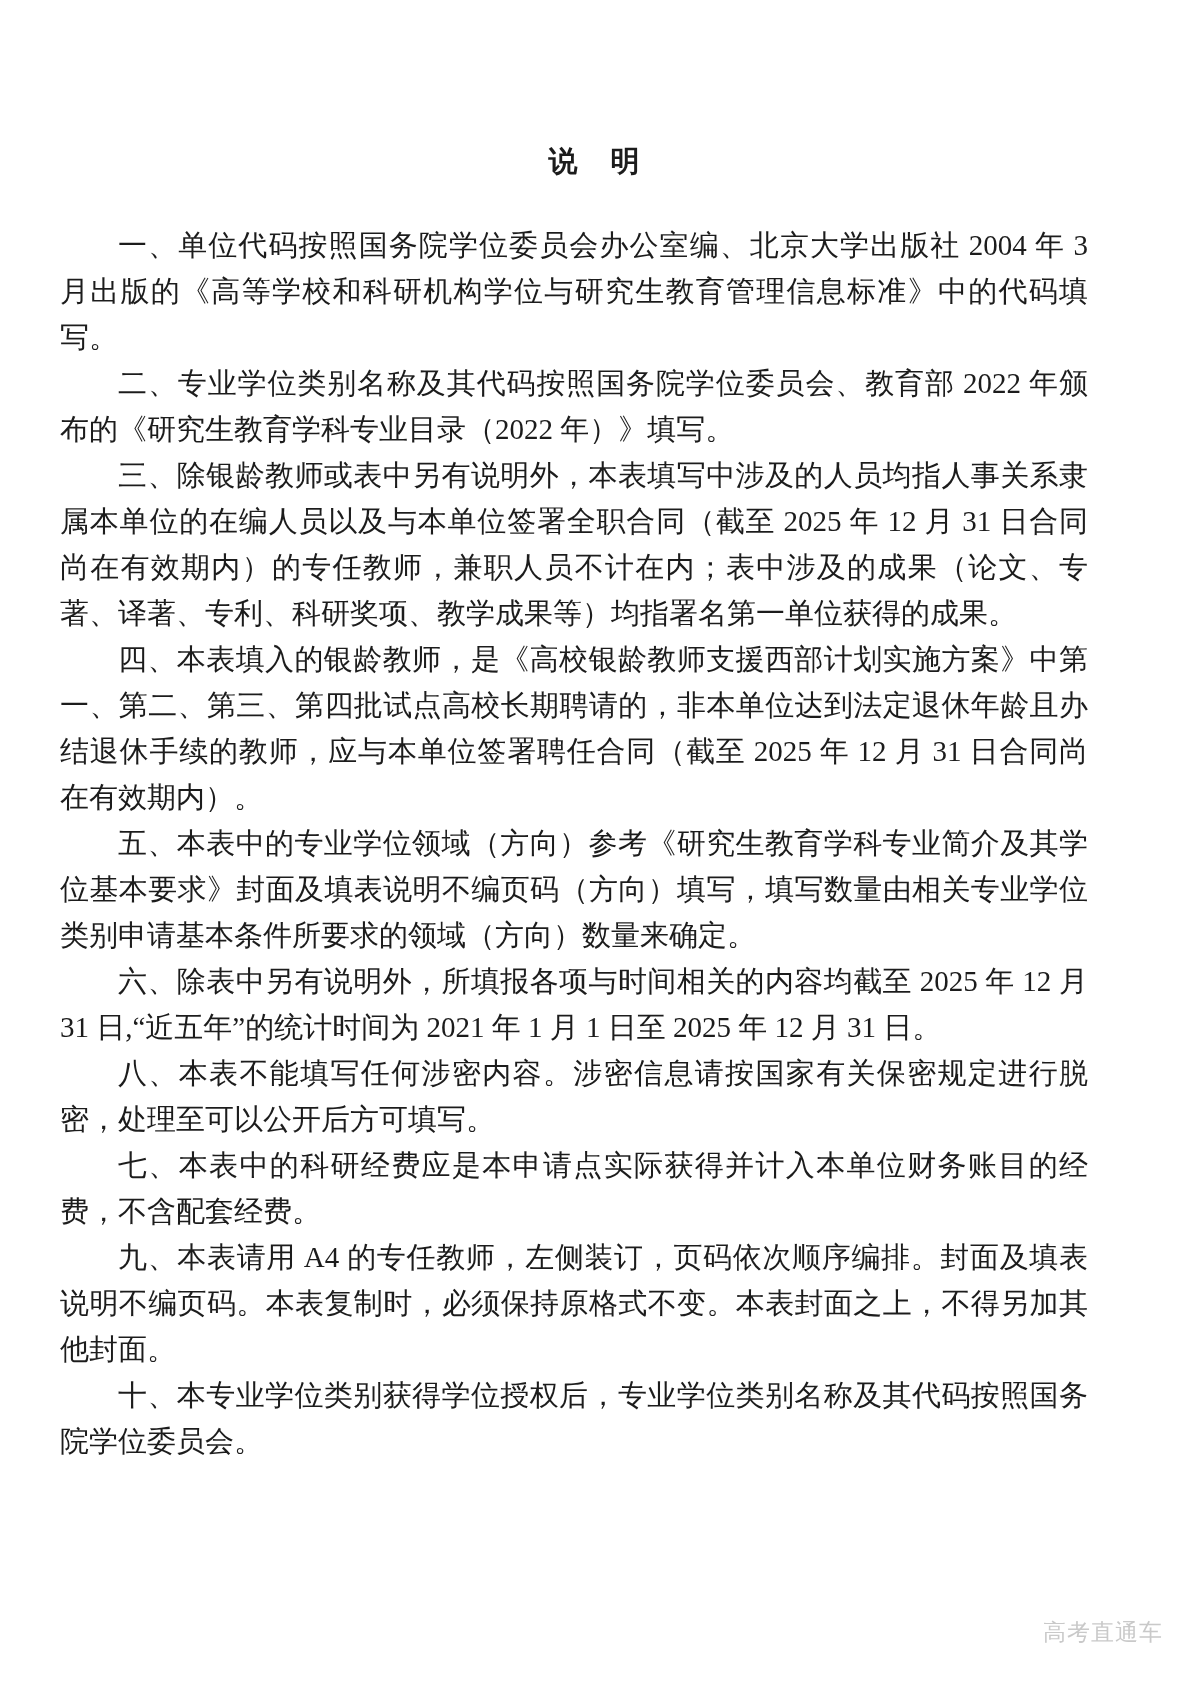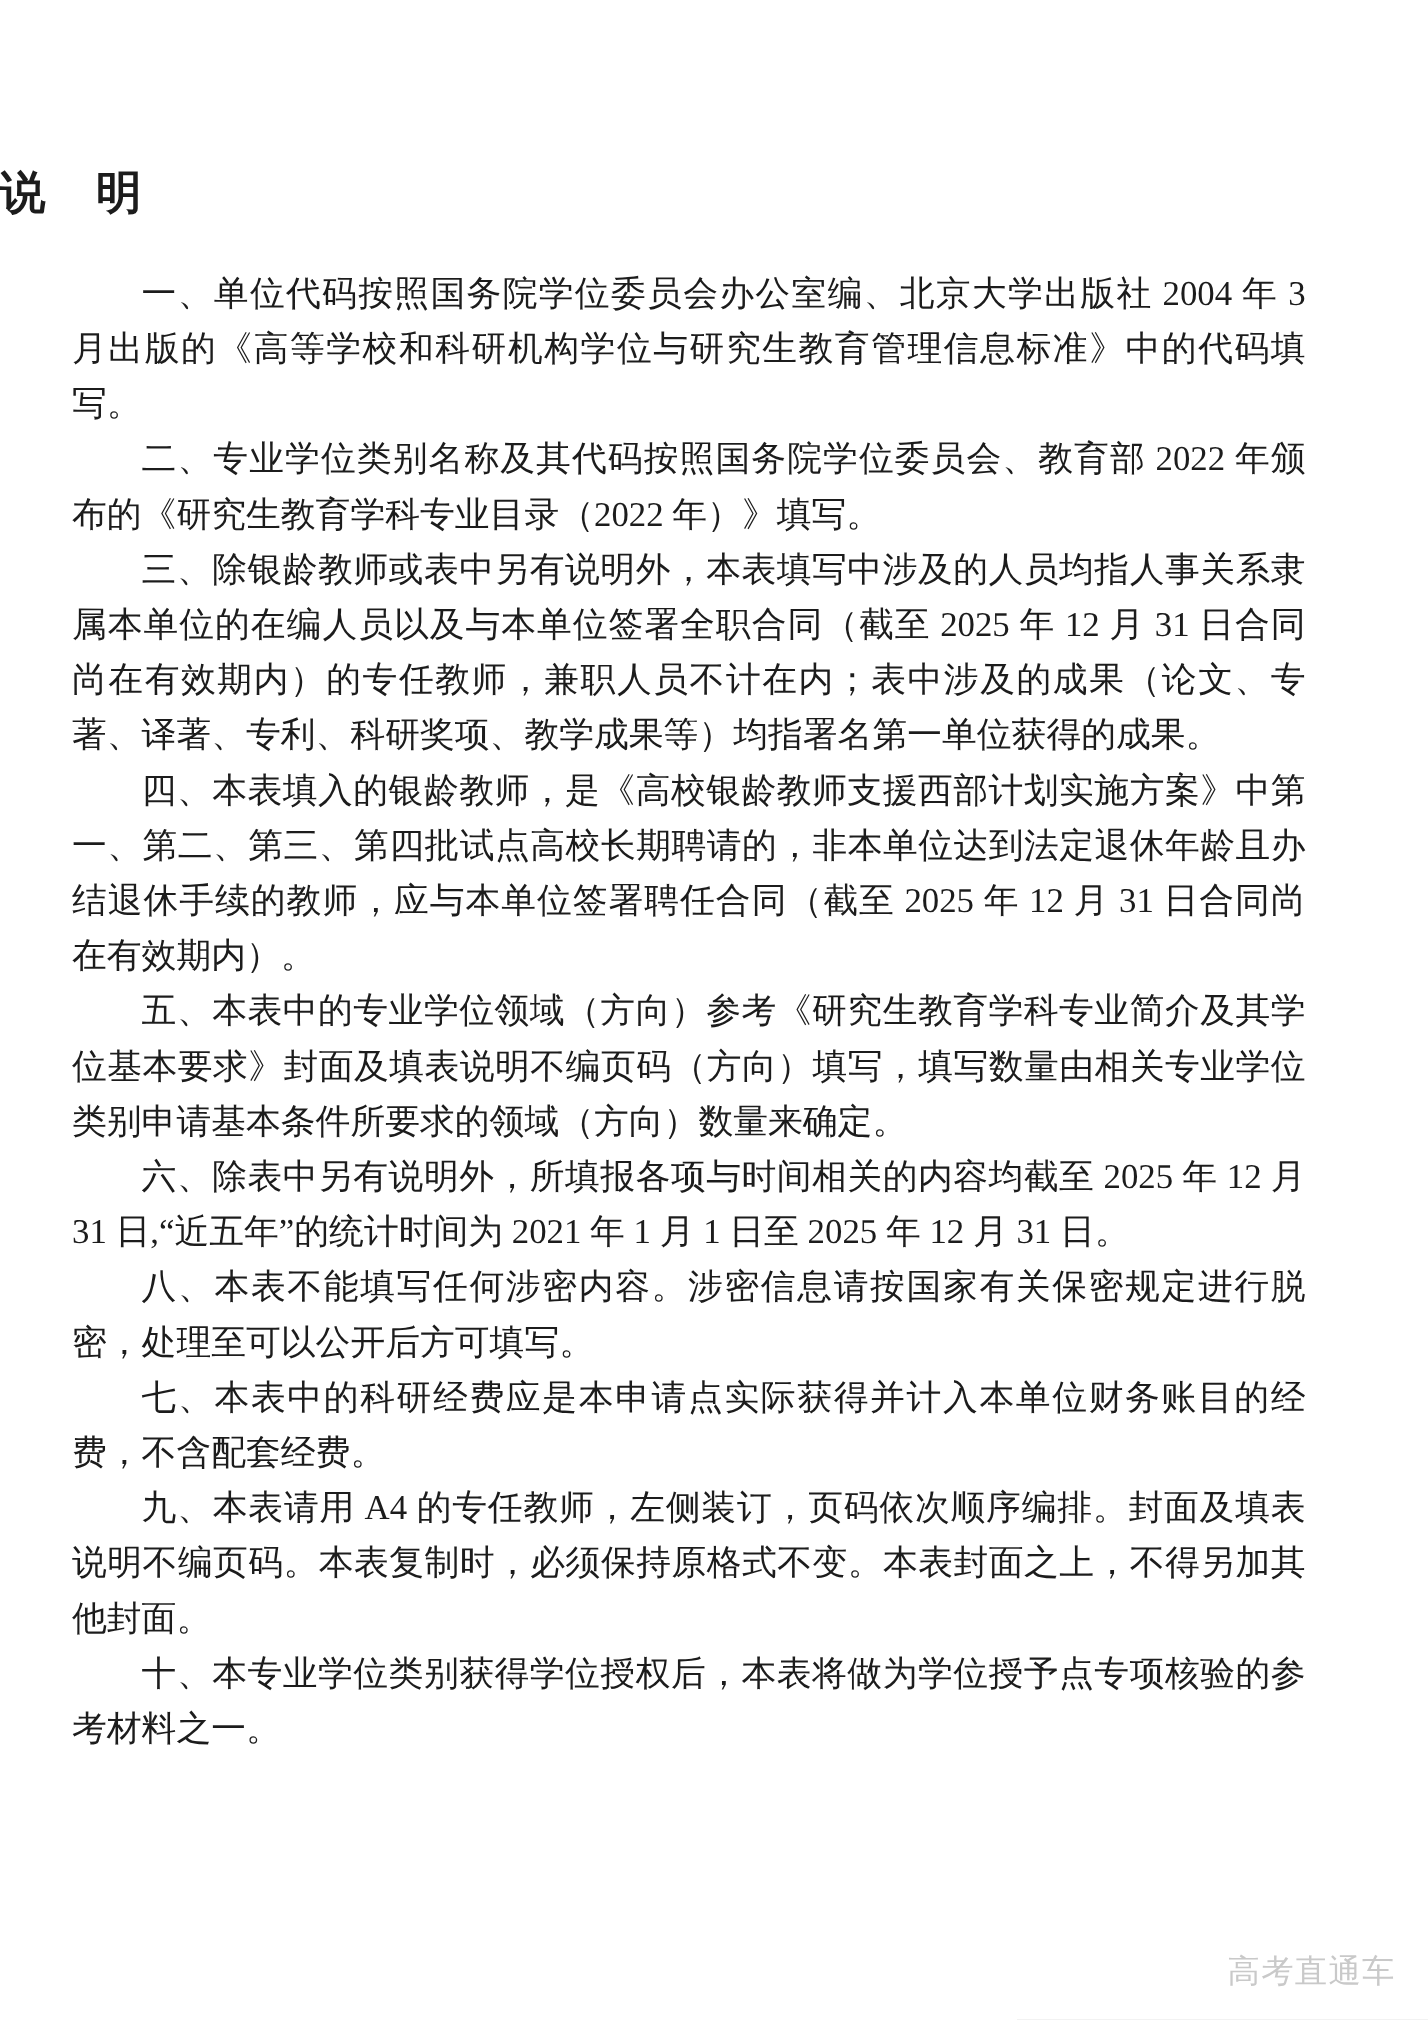--- a/index.html
+++ b/index.html
@@ -17,41 +17,42 @@
     width: 1190px;
     height: 1683px;
     margin: 0 auto;
     background: var(--background);
     color: var(--text);
     font-family: "Liberation Serif", "DejaVu Serif", serif;
     overflow: hidden;
   }
   .doc-title {
     margin: 138px 0 0 0;
-    font-size: 38px;
+    text-align: center;
+    font-size: 29px;
     line-height: 46px;
     font-weight: bold;
     letter-spacing: 2px;
   }
   .doc-body {
     margin: 38px 102px 0 60px;
     font-size: 29px;
     line-height: 46px;
     text-align: justify;
   }
   .doc-body p {
     margin: 0;
     padding: 0;
     text-indent: 2em;
   }
   .watermark {
     position: absolute;
     right: 27px;
-    bottom: 27px;
-    font-size: 27px;
+    bottom: 38px;
+    font-size: 23px;
     line-height: 26px;
     color: var(--watermark);
     font-family: "Liberation Sans", "DejaVu Sans", sans-serif;
     letter-spacing: 1px;
   }
 </style>
 </head>
 <body>
 
 <div class="page">
@@ -61,18 +62,18 @@
   <div class="doc-body">
     <p>一、单位代码按照国务院学位委员会办公室编、北京大学出版社 2004 年 3 月出版的《高等学校和科研机构学位与研究生教育管理信息标准》中的代码填写。</p>
     <p>二、专业学位类别名称及其代码按照国务院学位委员会、教育部 2022 年颁布的《研究生教育学科专业目录（2022 年）》填写。</p>
     <p>三、除银龄教师或表中另有说明外，本表填写中涉及的人员均指人事关系隶属本单位的在编人员以及与本单位签署全职合同（截至 2025 年 12 月 31 日合同尚在有效期内）的专任教师，兼职人员不计在内；表中涉及的成果（论文、专著、译著、专利、科研奖项、教学成果等）均指署名第一单位获得的成果。</p>
     <p>四、本表填入的银龄教师，是《高校银龄教师支援西部计划实施方案》中第一、第二、第三、第四批试点高校长期聘请的，非本单位达到法定退休年龄且办结退休手续的教师，应与本单位签署聘任合同（截至 2025 年 12 月 31 日合同尚在有效期内）。</p>
     <p>五、本表中的专业学位领域（方向）参考《研究生教育学科专业简介及其学位基本要求》封面及填表说明不编页码（方向）填写，填写数量由相关专业学位类别申请基本条件所要求的领域（方向）数量来确定。</p>
     <p>六、除表中另有说明外，所填报各项与时间相关的内容均截至 2025 年 12 月 31 日,“近五年”的统计时间为 2021 年 1 月 1 日至 2025 年 12 月 31 日。</p>
     <p>八、本表不能填写任何涉密内容。涉密信息请按国家有关保密规定进行脱密，处理至可以公开后方可填写。</p>
     <p>七、本表中的科研经费应是本申请点实际获得并计入本单位财务账目的经费，不含配套经费。</p>
     <p>九、本表请用 A4 的专任教师，左侧装订，页码依次顺序编排。封面及填表说明不编页码。本表复制时，必须保持原格式不变。本表封面之上，不得另加其他封面。</p>
-    <p>十、本专业学位类别获得学位授权后，本表将做为学位授予点专项核验的参考材料之一。</p>
+    <p>十、本专业学位类别获得学位授权后，专业学位类别名称及其代码按照国务院学位委员会。</p>
   </div>
 
   <div class="watermark">高考直通车</div>
 
 </div>
 
 </body></html>

